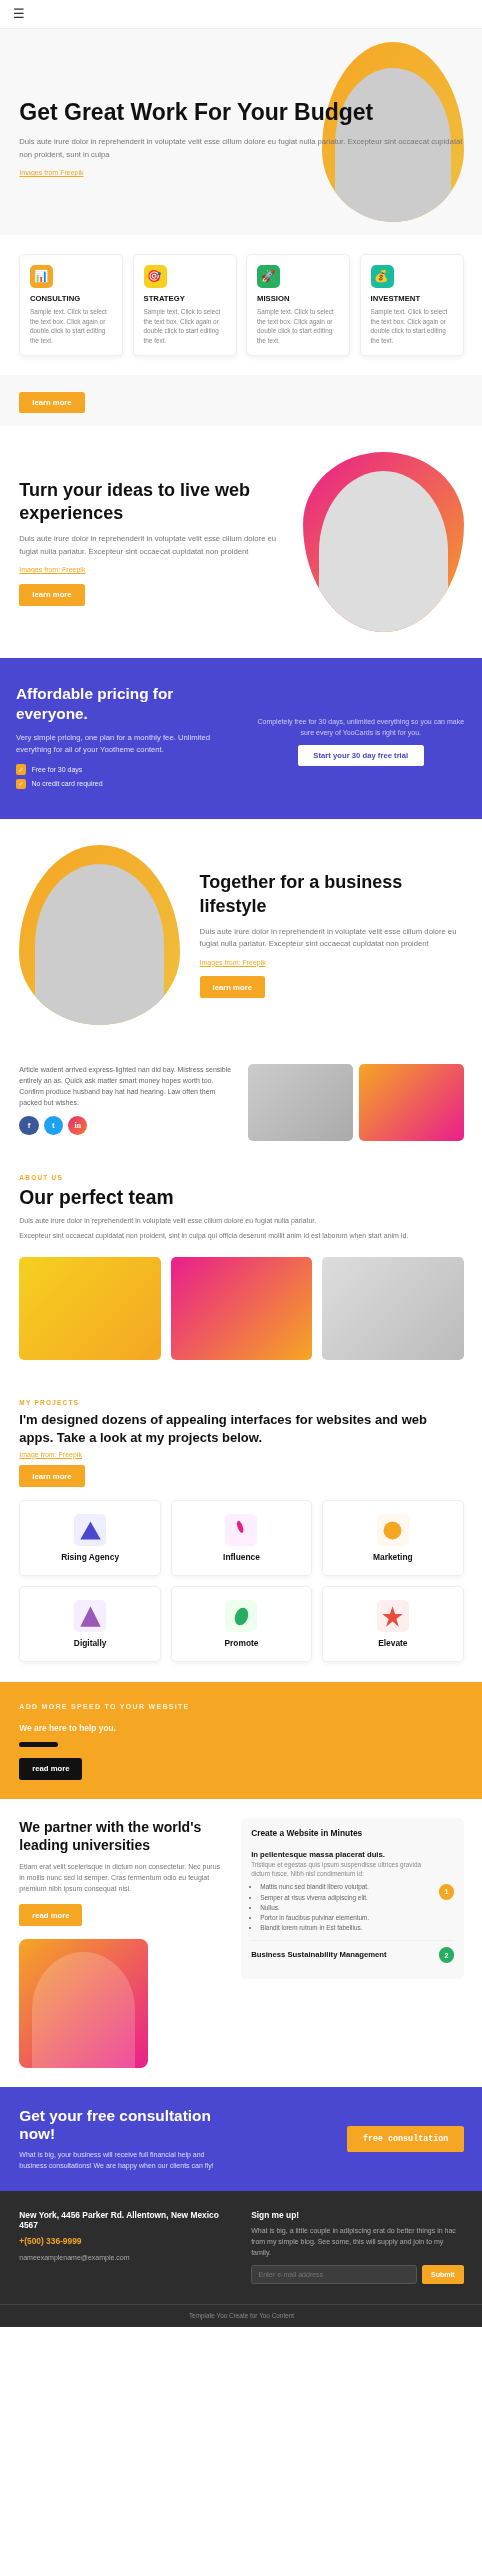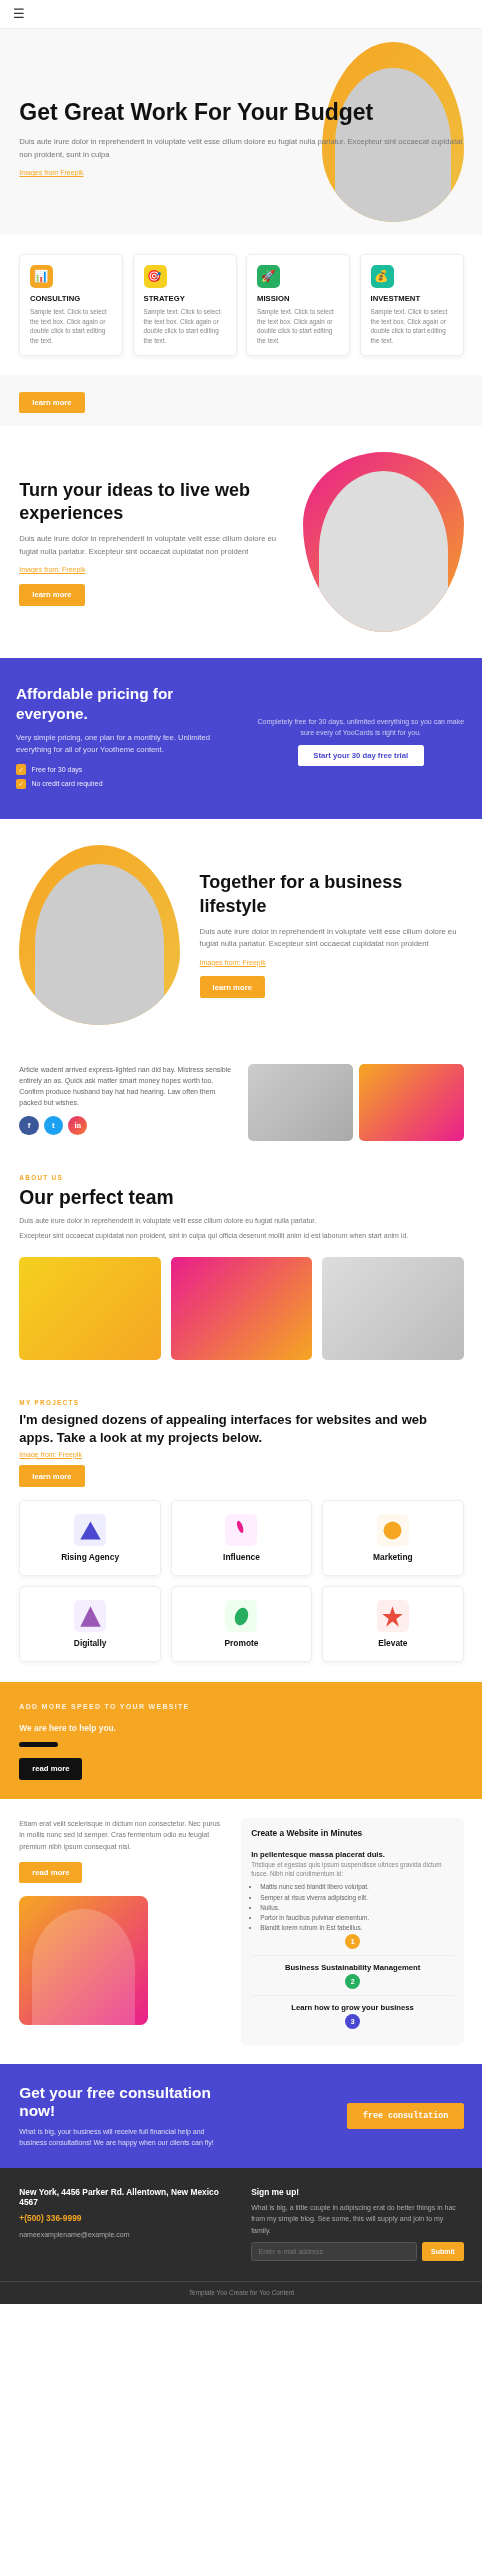--- a/index.html
+++ b/index.html
@@ -97,21 +97,21 @@
     .btn-dark { background: #111; color: #fff; border: none; padding: 6.4px 13px; font-size: 7.7px; font-weight: 700; border-radius: 2.6px; cursor: pointer; display: inline-block; }
 
     
     .universities { background: #fff; padding: 19.3px; display: flex; gap: 19.3px; align-items: flex-start; }
     .uni-left { flex: 1; }
     .uni-left h2 { font-size: 14px; font-weight: 800; color: #111; line-height: 1.3; margin-bottom: 6.4px; }
     .uni-left p { font-size: 7px; color: #777; line-height: 1.6; margin-bottom: 9.7px; }
     .uni-left .btn-gold { }
     .uni-right { flex: 1; background: #f8f8f8; border-radius: 5.1px; padding: 9.7px; }
     .uni-right h3 { font-size: 8.4px; font-weight: 700; color: #111; margin-bottom: 6px; }
-    .course-item { border-bottom: 0.6px solid #eee; padding: 6.4px 0; display: flex; justify-content: flex-end; align-items: center; flex-direction: column; }
+    .course-item { border-bottom: 0.6px solid #eee; padding: 6.4px 0; display: flex; justify-content: flex-end; align-items: center; }
     .course-item:last-child { border-bottom: none; }
     .course-item h4 { font-size: 7.7px; font-weight: 700; color: #111; margin-bottom: 1.9px; }
     .course-item p { font-size: 6.4px; color: #888; line-height: 1.4; }
     .course-badge { width: 15.4px; height: 15.4px; border-radius: 50%; background: #f5a623; display: flex; align-items: center; justify-content: center; color: #fff; font-size: 7px; font-weight: 700; flex-shrink: 0; }
     .course-badge.green { background: #27ae60; }
     .course-badge.blue { background: #4a47d0; }
 
     
     .consultation { background: #4a47d0; padding: 19.3px; display: flex; gap: 19.3px; align-items: center; }
     .consult-left { flex: 1; }
@@ -329,20 +329,21 @@
 <section class="mission">
   <p class="mission-label">ADD MORE SPEED TO YOUR WEBSITE</p>
   <p style="color:rgba(255,255,255,0.9);font-size:8.4px;font-weight:600;margin-bottom:5.1px;">We are here to help you.</p>
   <div class="mission-bar"></div>
   <br>
   <button class="btn-dark">read more</button>
 </section>
 
 <section class="universities">
   <div class="uni-left">
+    <h2>We partner with the world's leading universities</h2>
     <p>Etiam erat velit scelerisque in dictum non consectetur. Nec purus in mollis nunc sed id semper. Cras fermentum odio eu feugiat premium nibh ipsum consequat nisl.</p>
     <button class="btn-gold">read more</button>
     <div style="margin-top:13px;width:129px;height:129px;background:linear-gradient(135deg,#f5a623,#e91e8c);border-radius:7.7px;overflow:hidden;display:flex;align-items:flex-end;justify-content:center;">
       <div style="width:103px;height:116px;background:rgba(255,255,255,0.2);border-radius:50% 50% 0 0;"></div>
     </div>
   </div>
   <div class="uni-right">
     <h3>Create a Website in Minutes</h3>
     <div class="course-item">
       <div style="flex:1;">
@@ -357,26 +358,20 @@
         </ul>
       </div>
       <div class="course-badge">1</div>
     </div>
     <div class="course-item">
       <div style="flex:1;">
         <h4>Business Sustainability Management</h4>
       </div>
       <div class="course-badge green">2</div>
     </div>
-    <div class="course-item">
-      <div style="flex:1;">
-        <h4>Learn how to grow your business</h4>
-      </div>
-      <div class="course-badge blue">3</div>
-    </div>
   </div>
 </section>
 
 <section class="consultation">
   <div class="consult-left">
     <h2>Get your free consultation now!</h2>
     <p>What is big, your business will receive full financial help and business consultations! We are happy when our clients can fly!</p>
   </div>
   <div class="consult-right">
     <button class="btn-gold-lg">free consultation</button>

